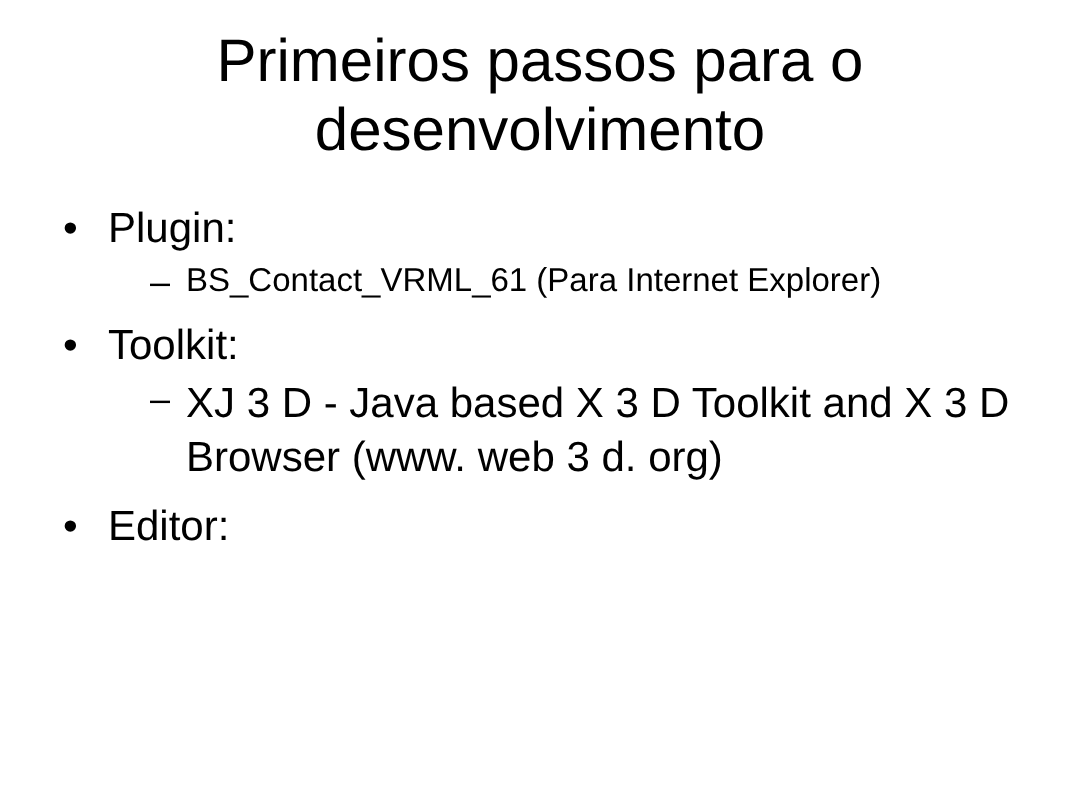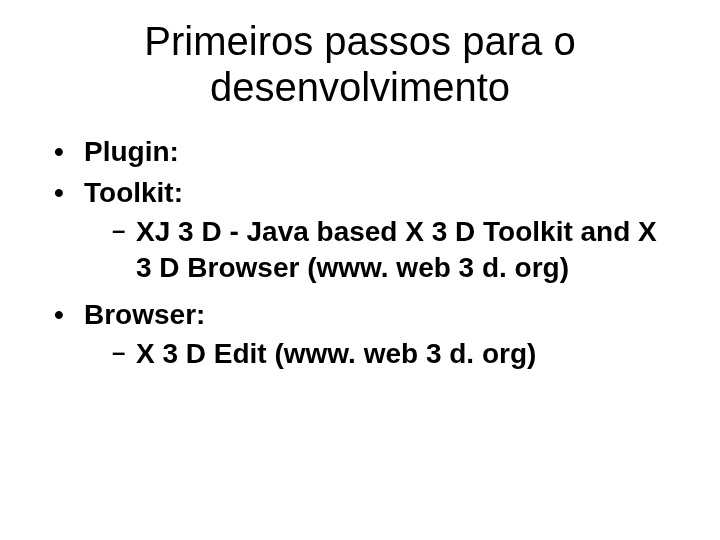--- a/index.html
+++ b/index.html
@@ -21,23 +21,22 @@
   .title {
     text-align: center;
     font-size: 40px;
     line-height: 1.15;
     font-weight: 400;
     margin: 0 0 24px 0;
     letter-spacing: 0px;
   }
   ul.level1 {
     list-style: none;
-    margin: 12px;
+    margin: 0;
     padding: 0 0 0 8px;
-    font-weight: bold;
   }
   ul.level1 > li {
     position: relative;
     padding-left: 34px;
     font-size: 28px;
     margin: 0 0 6px 0;
     line-height: 1.25;
   }
   ul.level1 > li::before {
     content: "•";
@@ -71,27 +70,27 @@
 </style>
 </head>
 <body>
 
 <div class="slide">
   <h1 class="title">Primeiros passos para o desenvolvimento</h1>
 
   <ul class="level1">
     <li>
       <span>Plugin:</span>
+      <ul class="level2 small">
+        <li>BS_Contact_VRML_61 (Para Internet Explorer)</li>
+      </ul>
     </li>
     <li>
       <span>Toolkit:</span>
       <ul class="level2">
         <li>XJ 3 D - Java based X 3 D Toolkit and X 3 D Browser (www. web 3 d. org)</li>
       </ul>
     </li>
     <li>
-      <span>Browser:</span>
-      <ul class="level2">
-        <li>X 3 D Edit (www. web 3 d. org)</li>
-      </ul>
+      <span>Editor:</span>
     </li>
   </ul>
 </div>
 
 </body></html>

